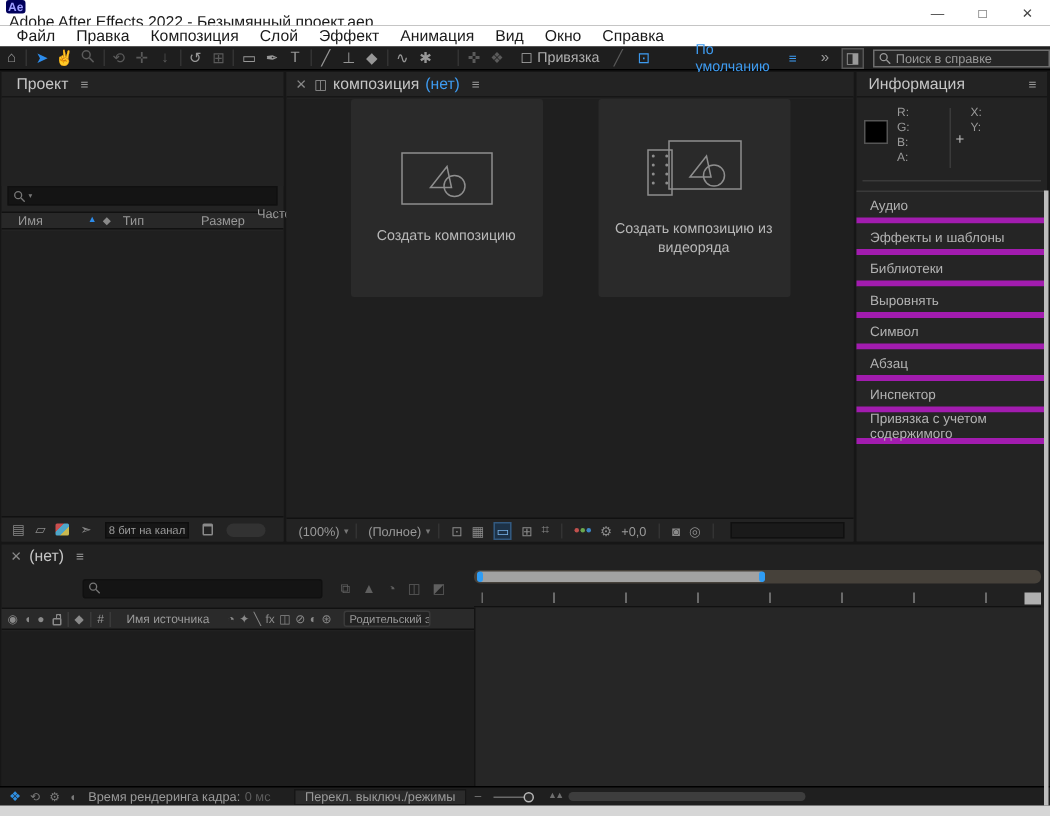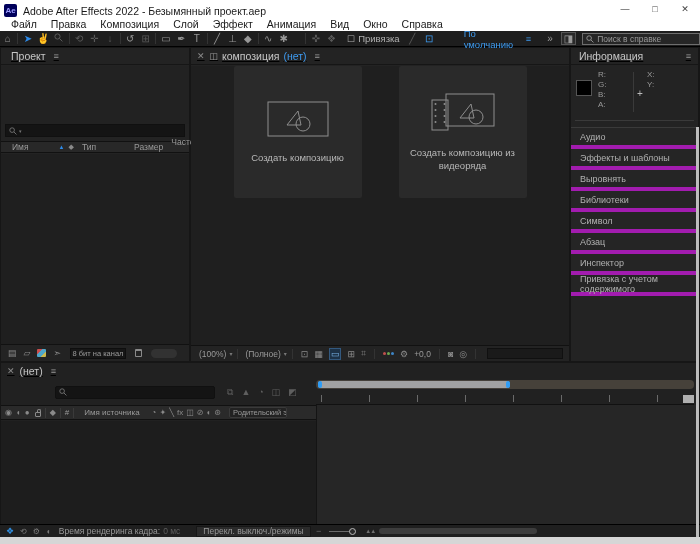--- a/index.html
+++ b/index.html
@@ -5,21 +5,21 @@
   * { margin:0; padding:0; box-sizing:border-box; }
   html,body { background:#000; }
   .window {
     position:relative; width:700px; height:544px; overflow:hidden;
     font-family:"Liberation Sans", sans-serif; background:#161616;
     -webkit-font-smoothing:antialiased;
   }
   .icon { font-style:normal; color:#8e8e8e; }
 
   
-  .titlebar { position:absolute; left:0; top:0; width:700px; height:17px; background:#ffffff; display:flex; align-items:flex-end; }
+  .titlebar { position:absolute; left:0; top:0; width:700px; height:17px; background:#ffffff; display:flex; align-items:flex-start;flex-direction:column; }
   .app-icon { width:13px; height:13px; margin-left:4px; background:#00005b; color:#9b9bff; font-size:8px; font-weight:bold; display:flex; align-items:center; justify-content:center; border-radius:2px; }
   .title-text { margin-left:6px; font-size:10.5px; color:#1a1a1a; }
   .win-controls { position:absolute; right:0; top:0; height:17px; display:flex; }
   .win-btn { width:30px; height:17px; display:flex; align-items:center; justify-content:center; font-size:9px; color:#444; }
 
   
   .menubar { position:absolute; left:0; top:17px; width:700px; height:14px; background:#ffffff; display:flex; align-items:center; padding-left:4px; }
   .menu-item { font-size:10.5px; color:#1a1a1a; padding:0 7px; }
 
   
@@ -34,21 +34,21 @@
   .workspace-label { font-size:9.5px; color:#3e9bf0; margin:0 4px 0 26px; }
   .ws-menu { color:#3e9bf0; font-size:9px; }
   .chevrons { color:#9a9a9a; font-size:10px; margin:0 8px 0 16px; }
   .ws-icon { color:#9a9a9a; font-size:10px; margin-right:6px; border:1px solid #555; padding:0 2px; background:#2a2a2a; }
   .help-search { width:118px; height:12px; background:#262626; border:1px solid #6e6e6e; color:#9a9a9a; font-size:8.5px; padding:0 3px 0 14px; font-family:"Liberation Sans",sans-serif; }
   .help-search::placeholder { color:#9a9a9a; }
   .search-wrap { position:relative; display:flex; align-items:center; }
   .search-wrap svg { position:absolute; left:4px; }
 
   
-  .panel { position:absolute; background:#232323;text-decoration:underline; }
+  .panel { position:absolute; background:#232323; }
   .panel-tabbar { height:17px; display:flex; align-items:center; border-bottom:1px solid #161616; }
   .panel-title { font-size:10.5px; color:#c6c6c6; }
   .panel-menu-icon { font-size:9px; color:#9a9a9a; margin-left:8px; }
   .close-x { font-size:9px; color:#8a8a8a; margin:0 5px 0 6px; }
 
   
   .project-panel { left:1px; top:48px; width:188px; height:313px; }
   .project-panel .panel-tabbar { padding-left:10px; }
   .proj-preview { position:absolute; left:0; top:18px; width:188px; height:58px; background:#222; }
   .proj-search { position:absolute; left:4px; top:76px; width:180px; height:13px; background:#141414; border:1px solid #101010; display:flex; align-items:center; padding-left:3px; }
@@ -341,22 +341,22 @@
       <i class="icon crosshair">+</i>
       <div class="xy-col">
         <div>X:</div>
         <div>Y:</div>
       </div>
       <span class="info-hr"></span>
     </div>
     <div class="right-tabs">
       <div class="rtab">Аудио</div>
       <div class="rtab">Эффекты и шаблоны</div>
+      <div class="rtab">Библиотеки</div>
       <div class="rtab">Выровнять</div>
-      <div class="rtab">Библиотеки</div>
       <div class="rtab">Символ</div>
       <div class="rtab">Абзац</div>
       <div class="rtab">Инспектор</div>
       <div class="rtab">Привязка с учетом содержимого</div>
     </div>
   </div>
 
   <div class="panel timeline-panel">
     <div class="tl-tabbar">
       <i class="icon close-x">✕</i>

